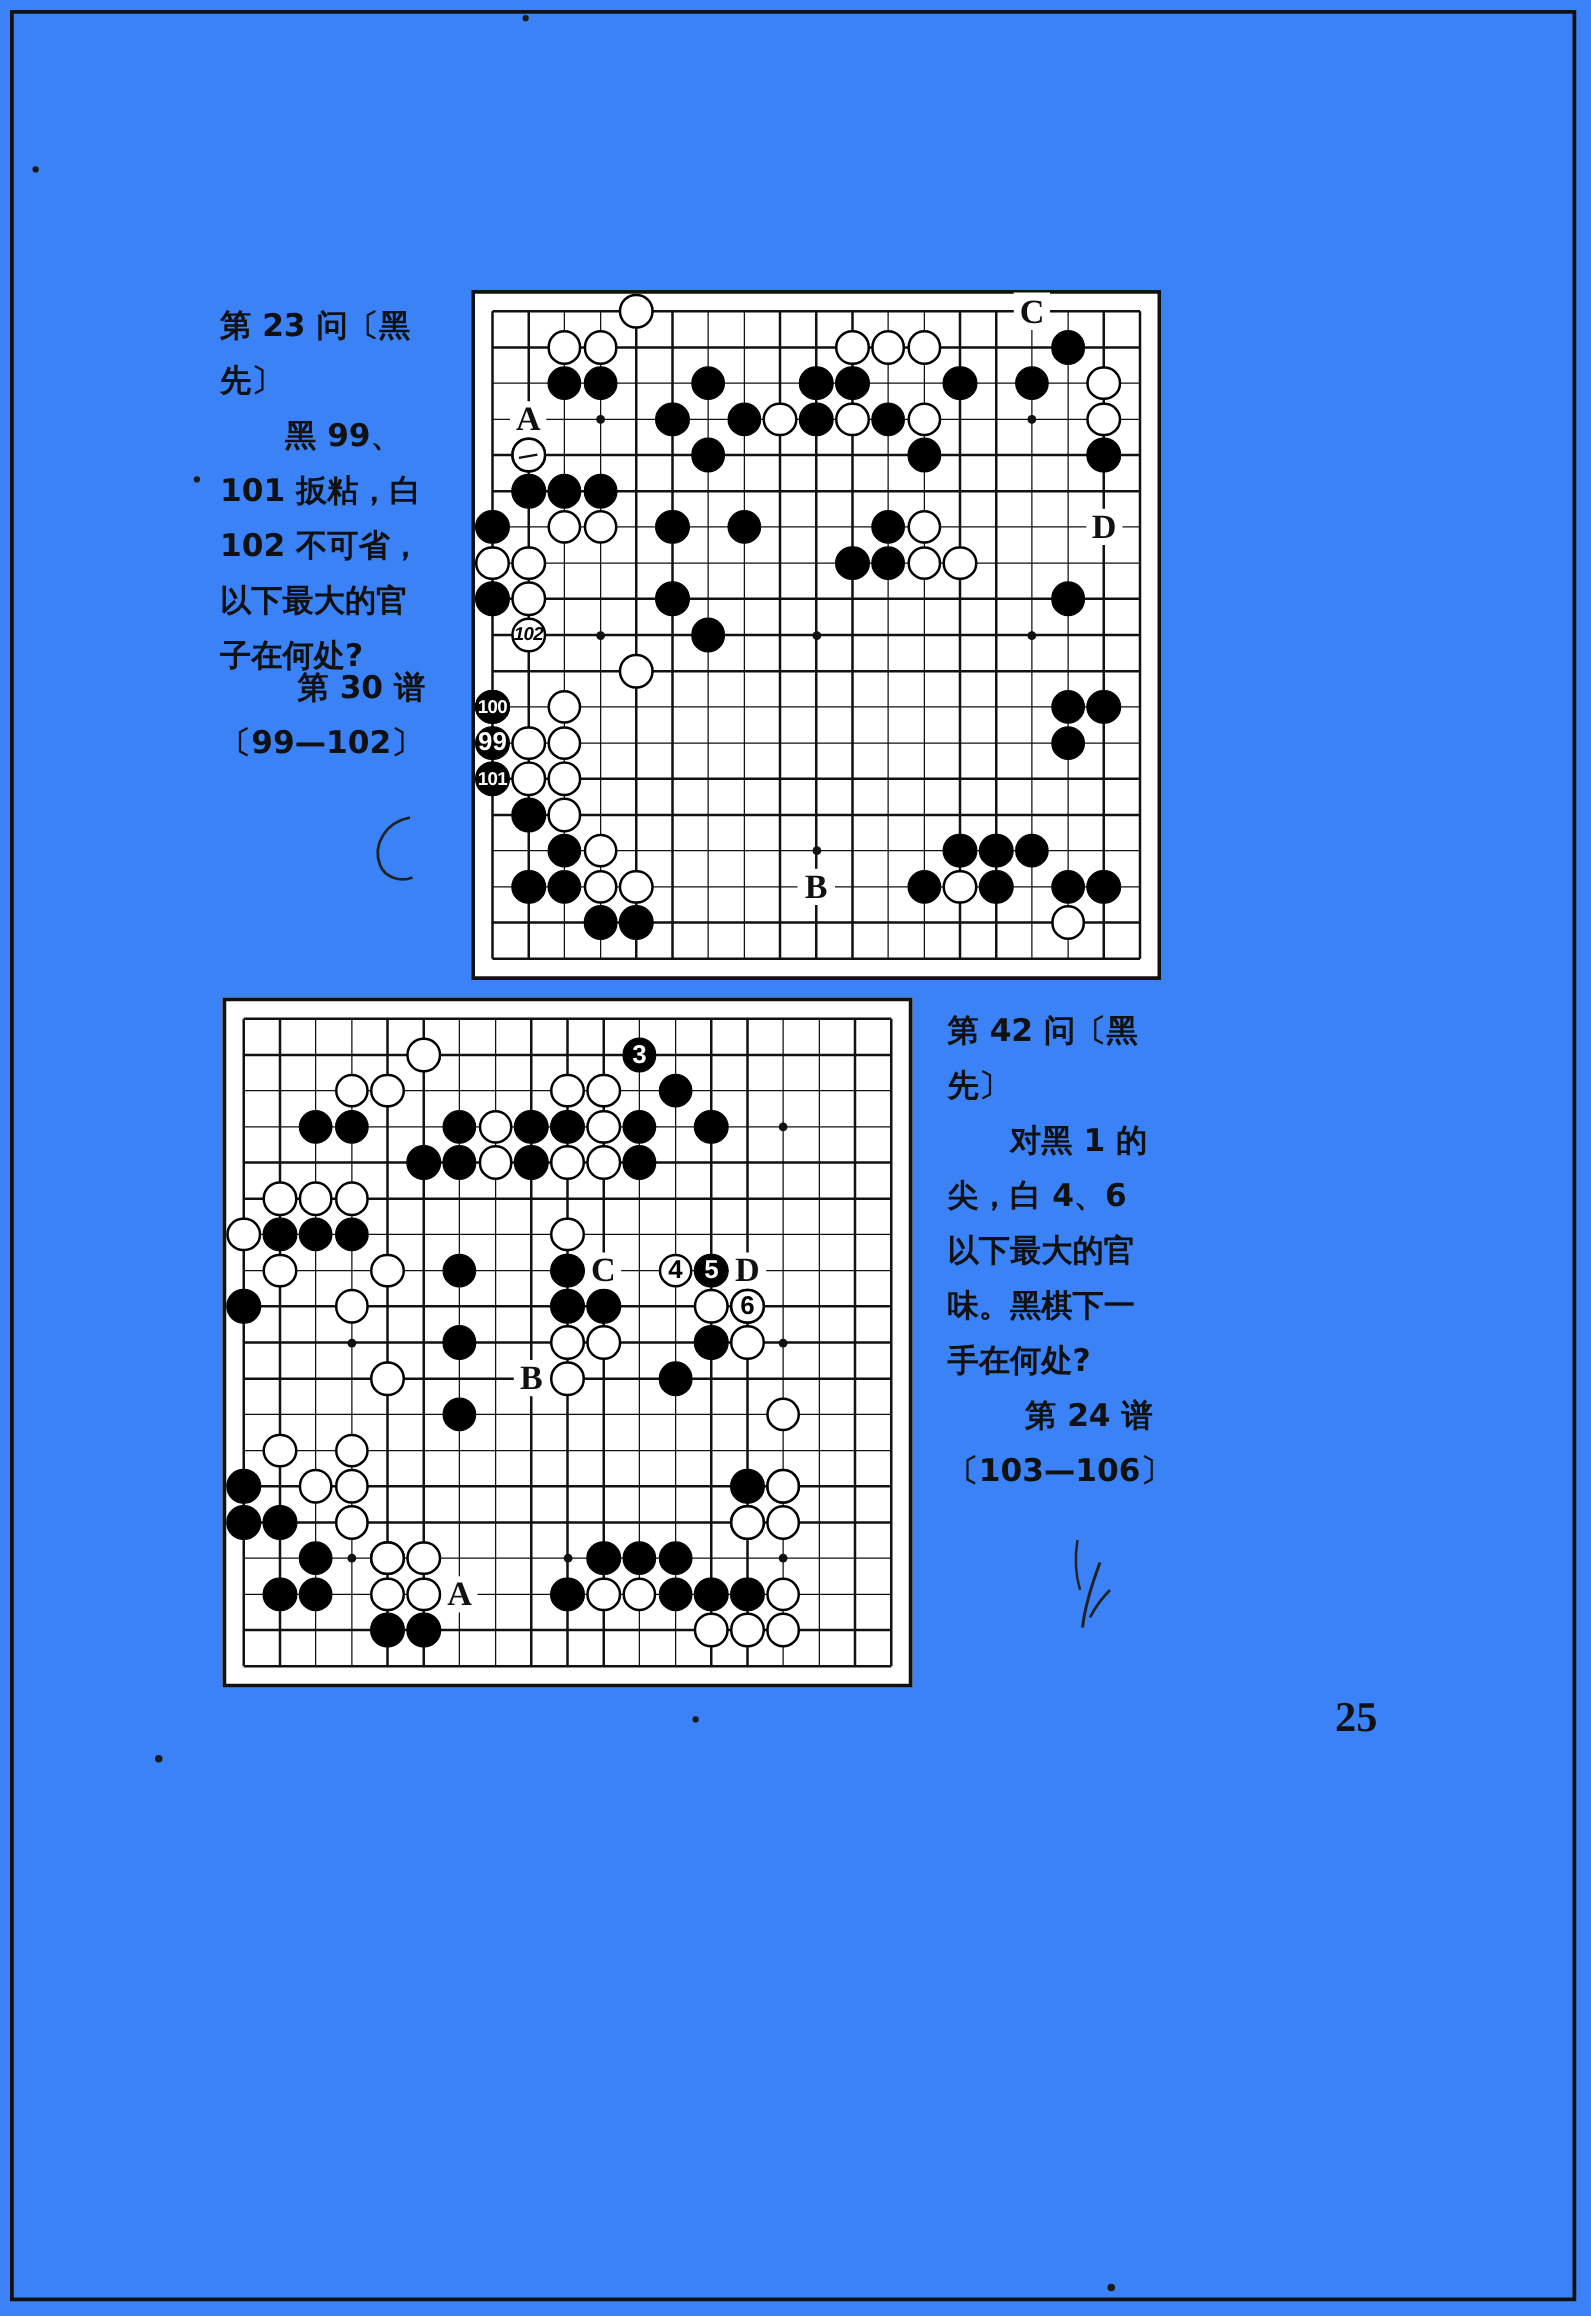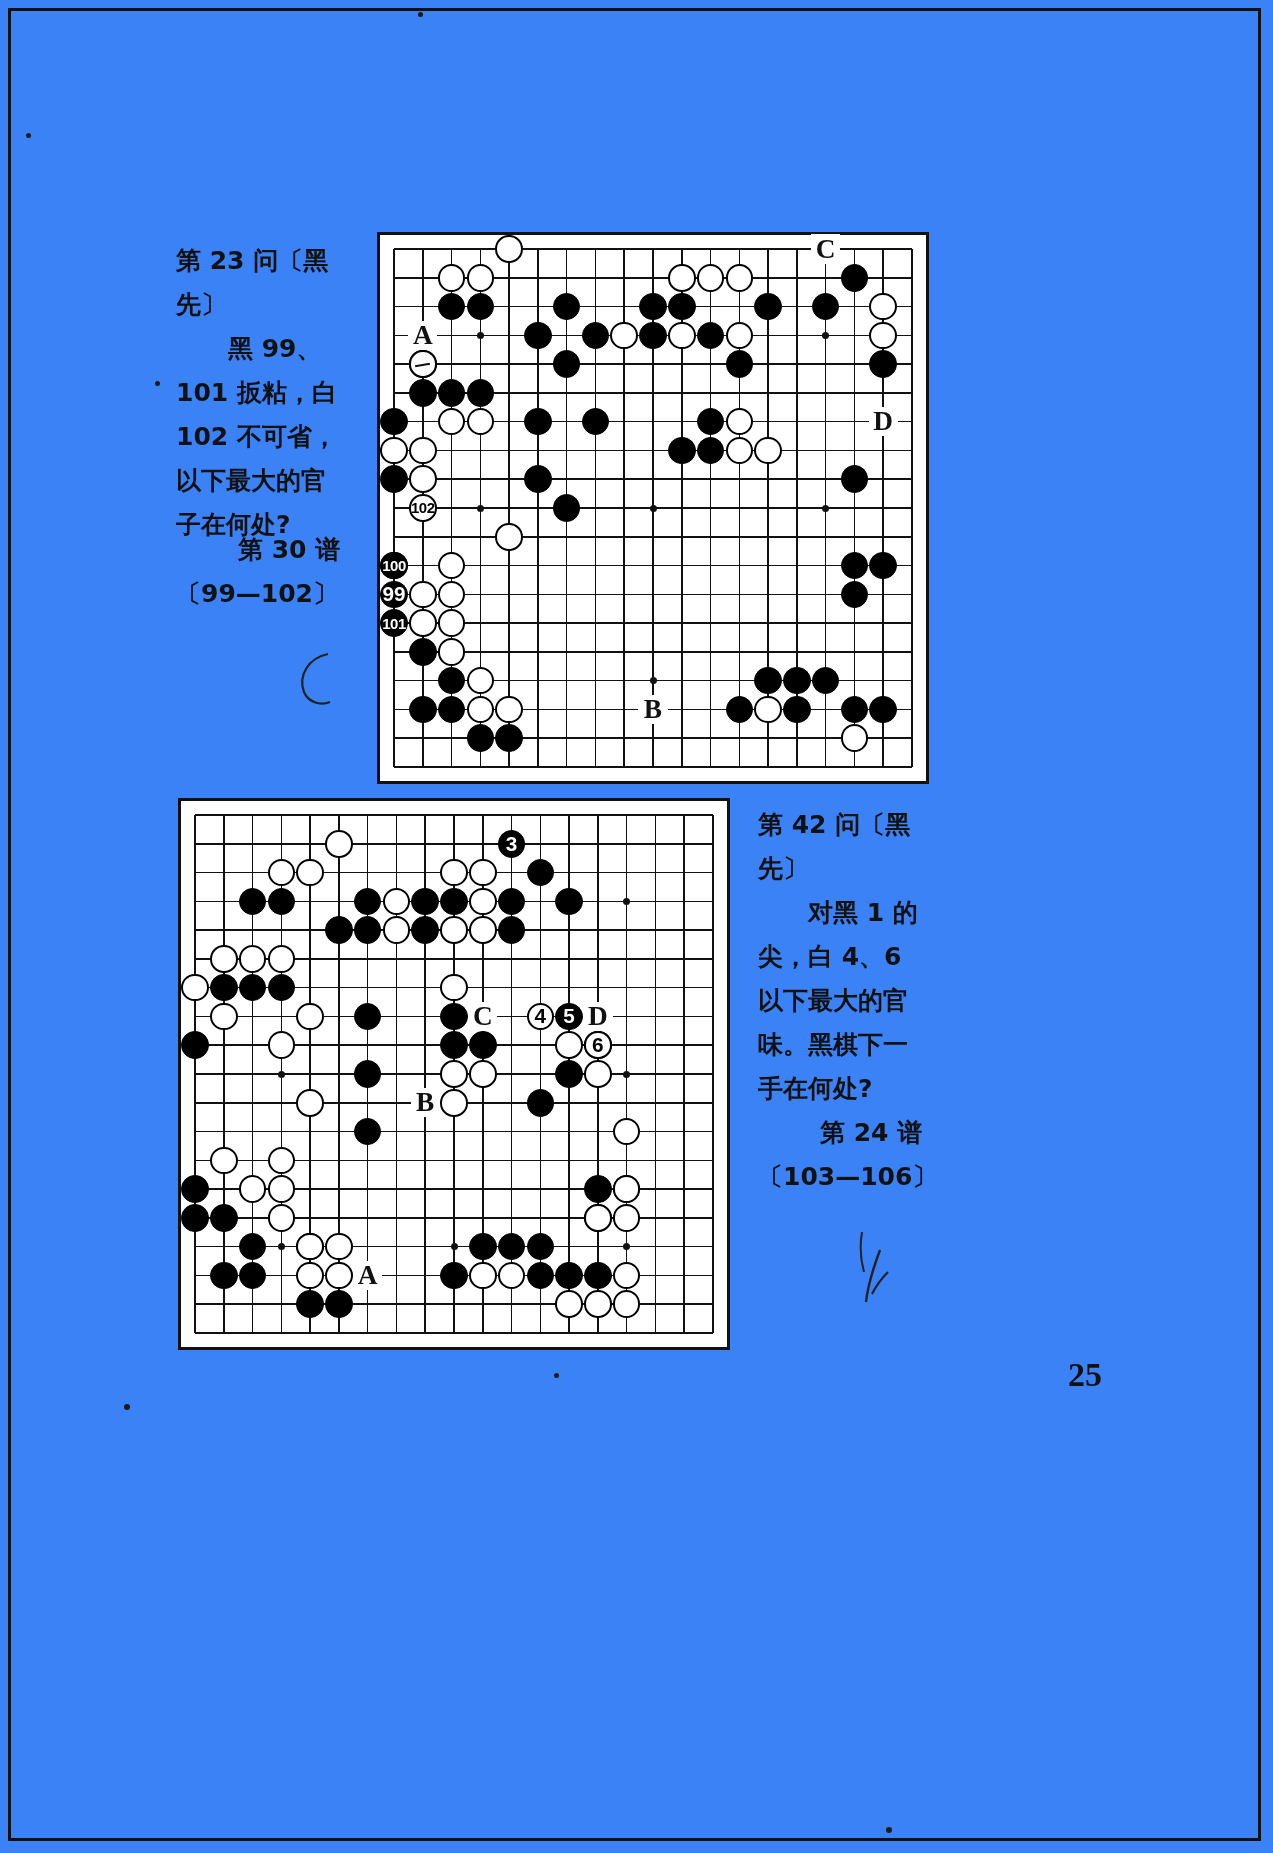--- a/index.html
+++ b/index.html
@@ -191,21 +191,21 @@
       <div class="stone w" style="left: 57.7422px; top: 403.076px; width: 27.6267px; height: 27.6267px;"></div>
       <div class="stone w" style="left: 86.52px; top: 431.853px; width: 27.6267px; height: 27.6267px;"></div>
       <div class="stone w" style="left: 86.52px; top: 460.631px; width: 27.6267px; height: 27.6267px;"></div>
       <div class="stone w" style="left: 115.298px; top: 460.631px; width: 27.6267px; height: 27.6267px;"></div>
       <div class="stone w" style="left: 374.298px; top: 460.631px; width: 27.6267px; height: 27.6267px;"></div>
       <div class="stone w" style="left: 460.631px; top: 489.409px; width: 27.6267px; height: 27.6267px;"></div>
       <div class="marker" style="font-size: 27.3389px; line-height: 28.7778px; left: 28.1011px; top: 85.6567px; width: 29.3533px; height: 29.3533px;">A</div>
       <div class="marker" style="font-size: 27.3389px; line-height: 28.7778px; left: 258.323px; top: 459.768px; width: 29.3533px; height: 29.3533px;">B</div>
       <div class="marker" style="font-size: 27.3389px; line-height: 28.7778px; left: 430.99px; top: -0.676667px; width: 29.3533px; height: 29.3533px;">C</div>
       <div class="marker" style="font-size: 27.3389px; line-height: 28.7778px; left: 488.546px; top: 171.99px; width: 29.3533px; height: 29.3533px;">D</div>
-      <div class="num onwhite" style="font-size: 14.9644px; letter-spacing: -0.5px; left: 28.9644px; top: 259.187px; width: 27.6267px; height: 27.6267px;">102</div>
+      <div class="num onwhite" style="font-size: 14.9644px; letter-spacing: -0.5px; left: 28.9644px; top: 259.187px; width: 27.6267px; height: 27.6267px; font-style: italic;">102</div>
       <div class="num onblack" style="font-size: 14.9644px; letter-spacing: -0.5px; left: 0.186667px; top: 316.742px; width: 27.6267px; height: 27.6267px;">100</div>
       <div class="num onblack" style="font-size: 20.72px; letter-spacing: 0px; left: 0.186667px; top: 345.52px; width: 27.6267px; height: 27.6267px;">99</div>
       <div class="num onblack" style="font-size: 14.9644px; letter-spacing: -0.5px; left: 0.186667px; top: 374.298px; width: 27.6267px; height: 27.6267px;">101</div>
       <div class="stone w wmark" style="left: 28.9644px; top: 115.298px; width: 27.6267px; height: 27.6267px;"></div>
     </div>
 
   <div class="textcol" style="left:758px;top:812px;width:196px;font-size:25px;">
     <div class="tline han" style="margin-bottom:19px;">第 42 问〔黑</div>
     <div class="tline han" style="margin-bottom:19px;">先〕</div>
     <div class="tline han" style="margin-bottom:19px;padding-left:50px;">对黑 1 的</div>

